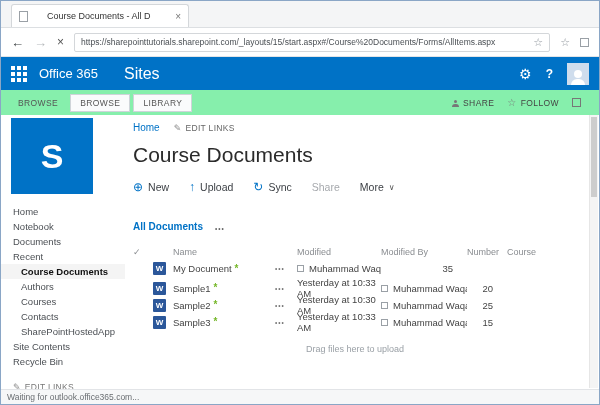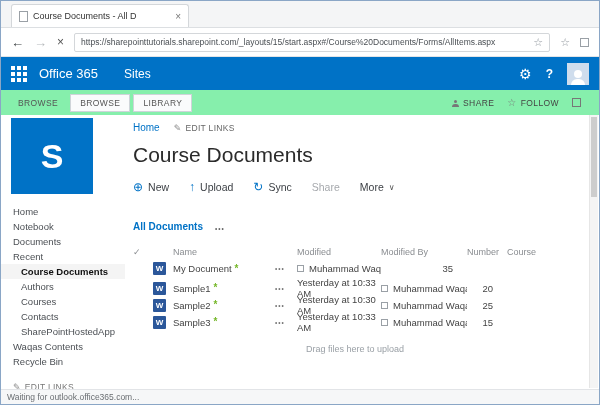--- a/index.html
+++ b/index.html
@@ -1,41 +1,41 @@
 <!DOCTYPE html>
 <html><head>
 <meta charset="utf-8">
 <style>
   * { margin:0; padding:0; box-sizing:border-box; }
   body { margin:0; background:#e8eaed; font-family:"Liberation Sans", sans-serif; }
   .window { width:600px; height:405px; border:1px solid #8aa6c6; background:#fff; position:relative; overflow:hidden; }
 
   
   .tabbar { height:27px; background:#f4f5f6; border-bottom:1px solid #dcdfe2; display:flex; align-items:flex-end; padding-left:10px; }
-  .tab { width:178px; height:23px; background:#fff; border:1px solid #d4d7da; border-bottom:none; border-radius:3px 3px 0 0; display:flex; align-items:center; gap:5px; padding:0 7px; font-size:9px; color:#333; }
+  .tab { width:178px; height:23px; background:#fff; border:1px solid #d4d7da; border-bottom:none; border-radius:3px 3px 0 0; display:flex; align-items:center; gap:19px; padding:0 7px; font-size:9px; color:#333; }
   .tab-doc { width:9px; height:11px; border:1px solid #9aa0a6; background:#fff; flex:none; }
   .tab-title { flex:1; white-space:nowrap; overflow:hidden; text-overflow:ellipsis; }
   .tab-close { color:#777; font-size:10px; }
 
   
   .addrbar { height:29px; background:#fff; border-bottom:1px solid #e2e4e7; display:flex; align-items:center; gap:10px; padding:0 10px; }
   .nav-btn { font-size:13px; color:#3c4043; line-height:1; }
   .nav-btn.fwd { color:#b7babd; }
   .nav-btn.stop { font-size:12px; color:#555; }
   .urlbox { flex:1; height:19px; border:1px solid #d4d7da; border-radius:2px; display:flex; align-items:center; padding:0 6px; gap:6px; }
   .urltext { flex:1; font-size:8.5px; color:#4a4f54; white-space:nowrap; overflow:hidden; }
   .icstar { color:#9aa0a6; font-size:11px; line-height:1; }
   .layers-ic { width:9px; height:9px; border:1px solid #9aa0a6; }
 
   
   .suite { height:33px; background:#0072c6; display:flex; align-items:center; color:#fff; padding:0 10px; }
   .waffle { display:grid; grid-template-columns:repeat(3,4px); grid-template-rows:repeat(3,4px); gap:2px; margin-right:12px; }
   .waffle span { background:#fff; }
   .brand { font-size:13px; }
-  .sites { font-size:12px; margin-left:26px; }
+  .sites { font-size:16px; margin-left:26px; }
   .suite-right { margin-left:auto; display:flex; align-items:center; gap:14px; }
   .gear { font-size:14px; line-height:1; }
   .help { font-size:12px; font-weight:bold; }
   .avatar { width:22px; height:22px; background:#cfdded; display:flex; flex-direction:column; align-items:center; justify-content:flex-end; overflow:hidden; }
   .av-head { width:8px; height:8px; border-radius:50%; background:#fff; margin-bottom:1px; }
   .av-body { width:14px; height:6px; border-radius:7px 7px 0 0; background:#fff; }
 
   
   .ribbon { height:25px; display:flex; align-items:center; padding:0 8px; font-size:8.5px; letter-spacing:.4px; color:#555; background:#86efac; }
   .rtab { padding:4px 9px; }
@@ -177,21 +177,21 @@
       <div class="nav">
         <div class="nav-item">Home</div>
         <div class="nav-item">Notebook</div>
         <div class="nav-item">Documents</div>
         <div class="nav-item">Recent</div>
         <div class="nav-item sub sel">Course Documents</div>
         <div class="nav-item sub">Authors</div>
         <div class="nav-item sub">Courses</div>
         <div class="nav-item sub">Contacts</div>
         <div class="nav-item sub">SharePointHostedApp</div>
-        <div class="nav-item">Waqas Contents</div>
+        <div class="nav-item">Site Contents</div>
         <div class="nav-item">Recycle Bin</div>
       </div>
       <div class="side-edit">
         <span class="pencil">✎</span>
         <span>EDIT LINKS</span>
       </div>
     </div>
 
     <div class="main">
 

